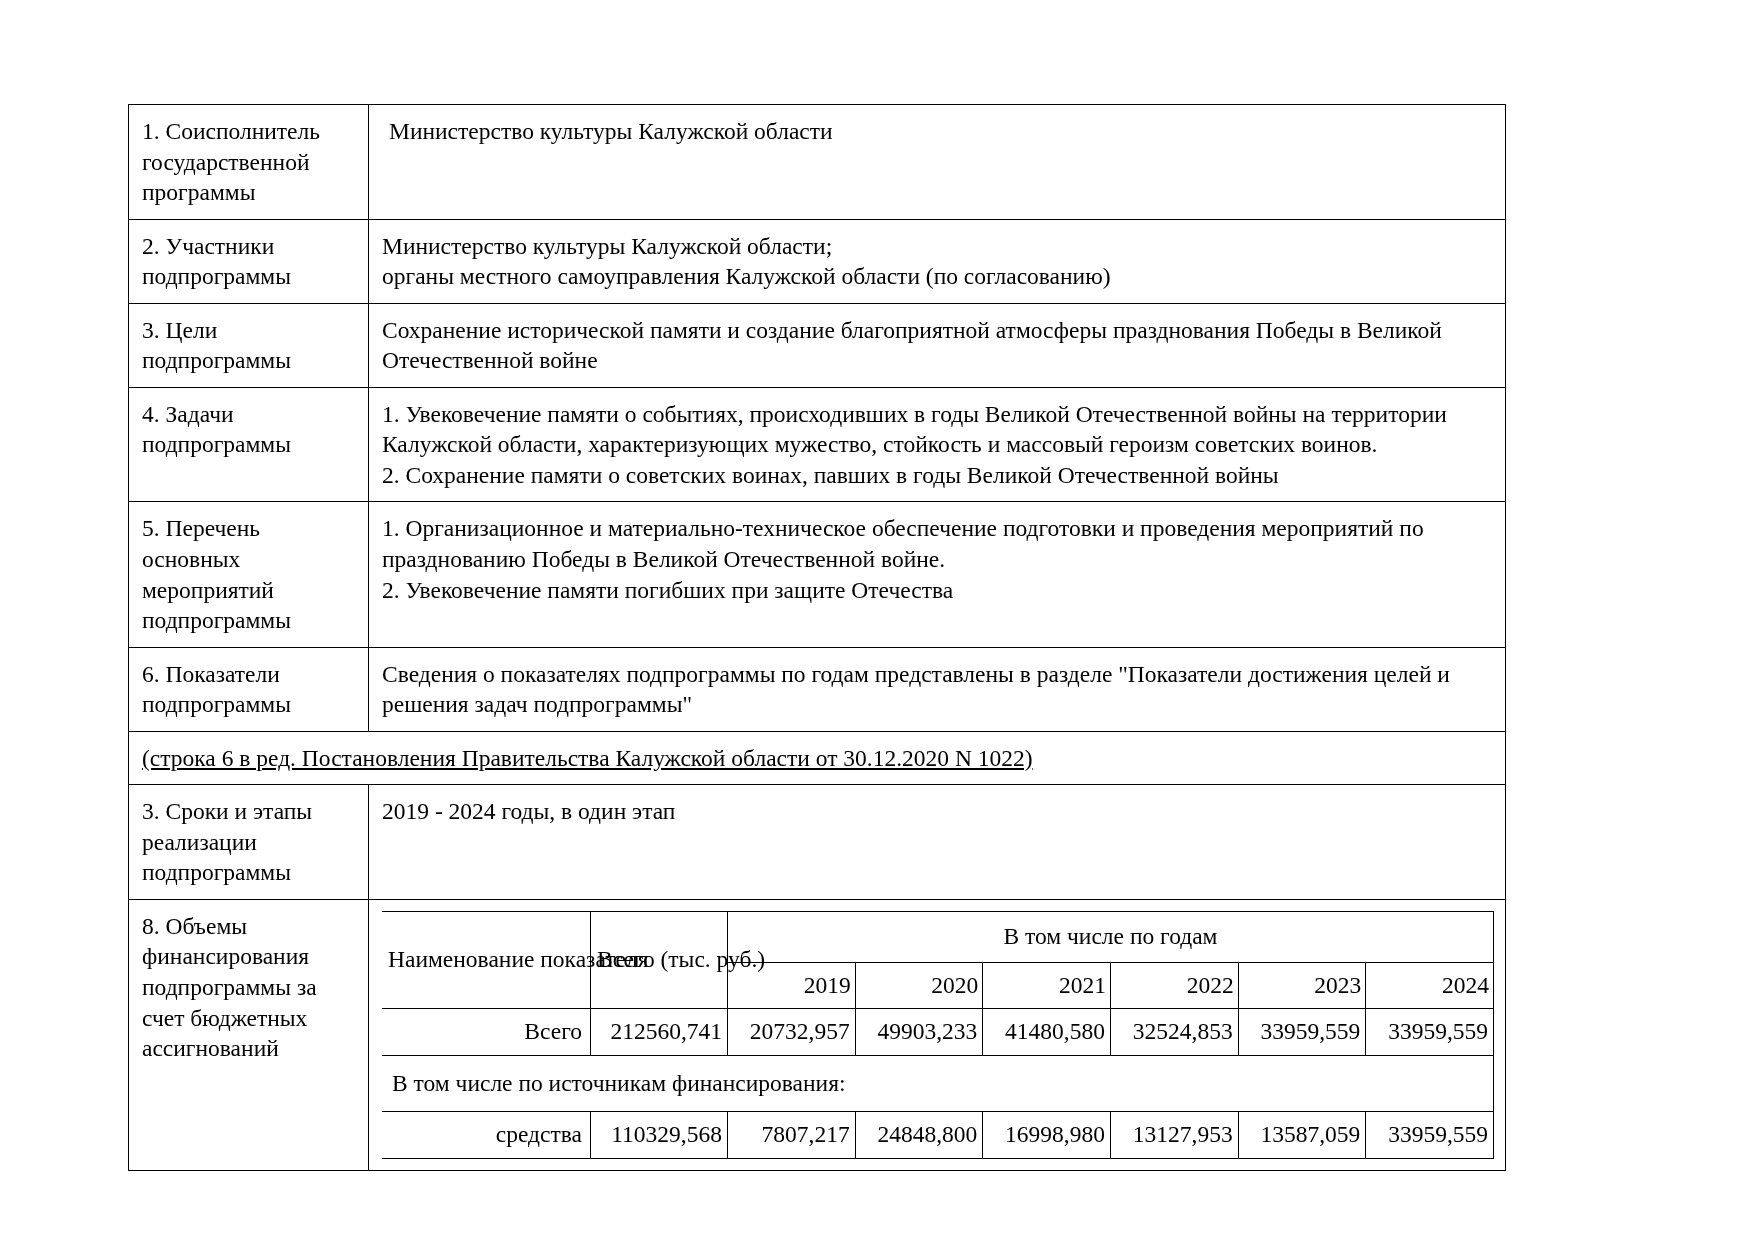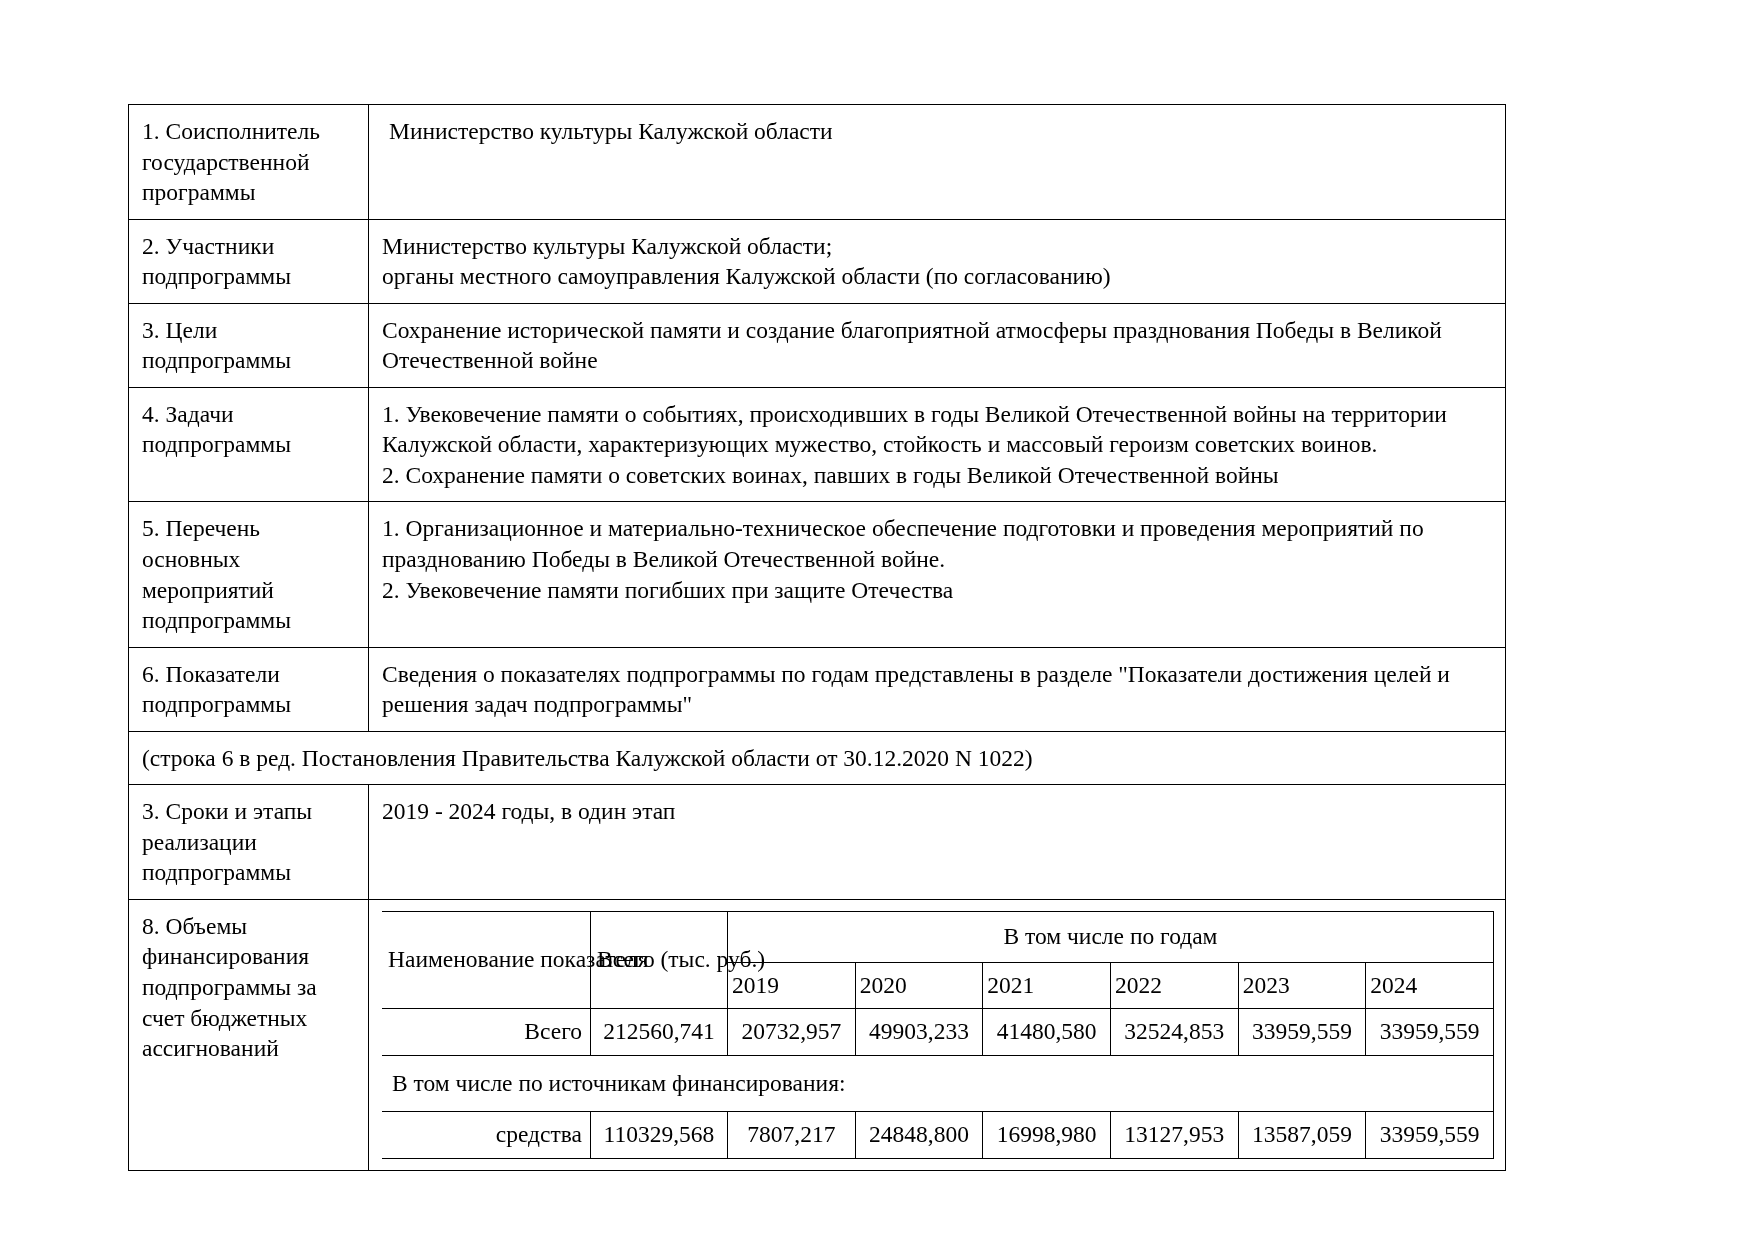--- a/index.html
+++ b/index.html
@@ -48,20 +48,21 @@
   .cell-label, .cell-value {
     display: block;
     white-space: pre-line;
   }
 
   
   tr.note-row > td {
     border: none;
     border-bottom: 1.6px solid #000000;
     padding: 14px 2px 14px 2px;
+    text-decoration: underline;
   }
 
   
   td.finance-host {
     padding: 0;
     border-left: 1.6px solid #000000;
   }
 
   table.finance {
     width: 100%;
@@ -78,29 +79,29 @@
   }
   table.finance th.h-name,
   table.finance th.h-total,
   table.finance th.h-years {
     text-align: center;
     vertical-align: middle;
     padding: 10px 6px;
   }
   table.finance th.h-name { width: 196px; }
   table.finance th.h-total { width: 124px; }
-  table.finance th.h-year { text-align: left; padding: 8px 4px; }
+  table.finance th.h-year { text-align: right; padding: 8px 4px; }
 
   table.finance td.c-name {
     text-align: right;
     padding-left: 10px;
     white-space: nowrap;
   }
   table.finance td.c-num {
-    text-align: center;
+    text-align: right;
     white-space: nowrap;
     padding: 8px 5px;
     margin-left: 24px;
   }
   table.finance td.c-span {
     text-align: left;
     padding: 13px 10px;
     white-space: nowrap;
   }
 

